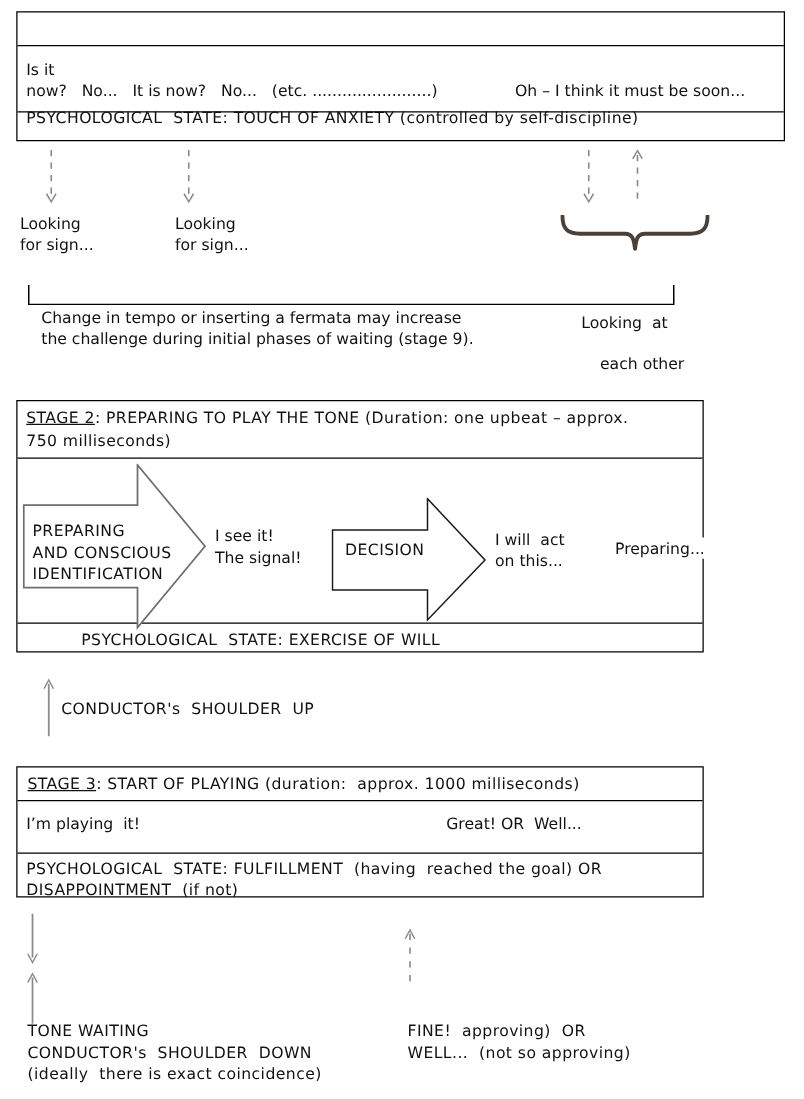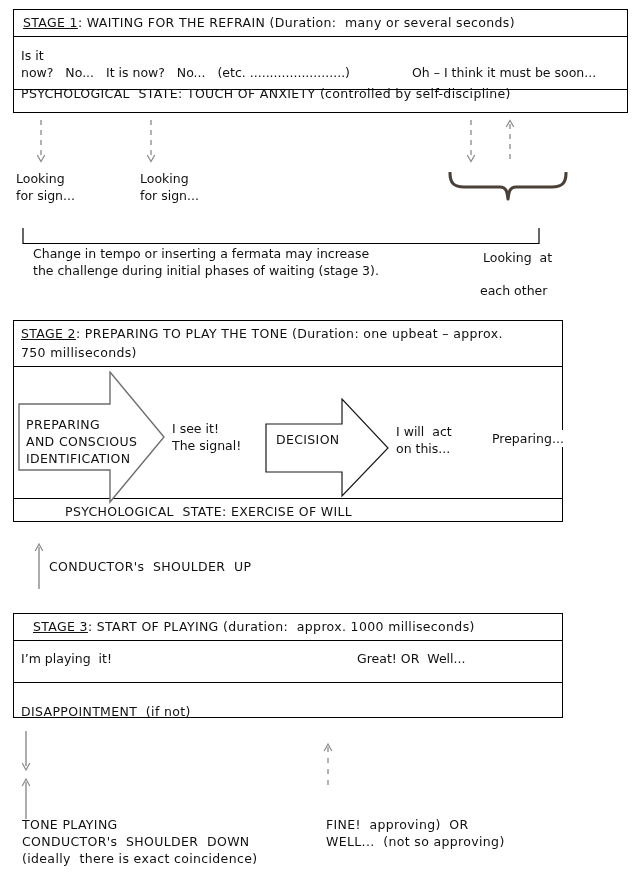--- a/index.html
+++ b/index.html
@@ -60,21 +60,20 @@
 </head>
 <body>
 
 <div id="page">
 
   <div class="stage-box" style="left:13px; top:9px; width:615px; height:104px;">
     <div class="divider" style="top:26px;"></div>
     <div class="divider" style="top:79px;"></div>
   </div>
 
-  <div class="txt txt-ls" style="left:23px; top:14px;"><span class="u">STAGE 1</span><span>: WAITING FOR THE REFRAIN (Duration:  many or several seconds)</span></div>
 
   <div class="txt" style="left:21px; top:47px;">Is it</div>
   <div class="txt" style="left:21px; top:64px;">now?   No...   It is now?   No...   (etc. ........................)</div>
   <div class="txt" style="left:412px; top:64px;">Oh – I think it must be soon...</div>
 
   <div class="txt txt-ls" style="left:21px; top:85px;">PSYCHOLOGICAL  STATE: TOUCH OF ANXIETY (controlled by self-discipline)</div>
 
   <svg class="arrow-svg" style="left:34px; top:120px;" width="14" height="46" viewBox="0 0 14 46">
     <line x1="7" y1="0" x2="7" y2="38" stroke="#8a8a8a" stroke-width="1.3" stroke-dasharray="5,5"></line>
     <path d="M3.2,35 L7,41.5 L10.8,35" fill="none" stroke="#8a8a8a" stroke-width="1.2"></path>
@@ -103,23 +102,23 @@
     <path d="M2,1 C2,11 6,15 16,15 L52,15 C58,15 59,19 60,27 C61,19 62,15 68,15 L104,15 C114,15 118,11 118,1" fill="none" stroke="#4a4038" stroke-width="3.1" stroke-linecap="round" stroke-linejoin="round"></path>
   </svg>
 
   <svg class="span-bar" style="left:22px; top:228px;" width="520" height="18" viewBox="0 0 520 18">
     <line x1="1" y1="0" x2="1" y2="16" stroke="#000000" stroke-width="1.2"></line>
     <line x1="517" y1="0" x2="517" y2="16" stroke="#000000" stroke-width="1.2"></line>
     <line x1="1" y1="15.5" x2="517" y2="15.5" stroke="#000000" stroke-width="1.1"></line>
   </svg>
 
   <div class="txt" style="left:33px; top:245px;">Change in tempo or inserting a fermata may increase</div>
-  <div class="txt" style="left:33px; top:262px;">the challenge during initial phases of waiting (stage 3).</div>
+  <div class="txt" style="left:33px; top:262px;">the challenge during initial phases of waiting (stage 9).</div>
 
-  <div class="txt" style="left:483px; top:249px;text-align:center;">Looking  at</div>
+  <div class="txt" style="left:465px; top:249px;text-align:center;">Looking  at</div>
   <div class="txt" style="left:480px; top:266px;margin-top:16px;">each other</div>
 
   <div class="stage-box" style="left:13px; top:320px; width:550px; height:202px;">
     <div class="divider" style="top:45px;"></div>
     <div class="divider" style="top:177px;"></div>
   </div>
 
   <div class="txt txt-ls" style="left:21px; top:325px;"><span class="u">STAGE 2</span><span>: PREPARING TO PLAY THE TONE (Duration: one upbeat – approx.</span></div>
   <div class="txt txt-ls" style="left:21px; top:344px;">750 milliseconds)</div>
 
@@ -149,42 +148,43 @@
     <line x1="7" y1="5" x2="7" y2="47" stroke="#8a8a8a" stroke-width="1.4"></line>
     <path d="M3.2,9 L7,2 L10.8,9" fill="none" stroke="#8a8a8a" stroke-width="1.2"></path>
   </svg>
   <div class="txt txt-ls" style="left:49px; top:558px;text-align:center;">CONDUCTOR's  SHOULDER  UP</div>
 
   <div class="stage-box" style="left:13px; top:613px; width:550px; height:105px;">
     <div class="divider" style="top:26px;"></div>
     <div class="divider" style="top:68px;"></div>
   </div>
 
-  <div class="txt txt-ls" style="left:33px; top:618px;"><span class="u">STAGE 3</span><span>: START OF PLAYING (duration:  approx. 1000 milliseconds)</span></div>
+  <div class="txt txt-ls" style="left:22px; top:618px;"><span class="u">STAGE 3</span><span>: START OF PLAYING (duration:  approx. 1000 milliseconds)</span></div>
 
   <div class="txt" style="left:21px; top:650px;text-align:center;">I’m playing  it!</div>
   <div class="txt" style="left:357px; top:650px;">Great! OR  Well...</div>
 
+  <div class="txt txt-ls" style="left:21px; top:686px;">PSYCHOLOGICAL  STATE: FULFILLMENT  (having  reached the goal) OR</div>
   <div class="txt txt-ls" style="left:21px; top:703px;">DISAPPOINTMENT  (if not)</div>
 
   <svg class="arrow-svg" style="left:19px; top:731px;" width="14" height="42" viewBox="0 0 14 42">
     <line x1="7" y1="0" x2="7" y2="35" stroke="#8a8a8a" stroke-width="1.4"></line>
     <path d="M3.2,32 L7,39 L10.8,32" fill="none" stroke="#8a8a8a" stroke-width="1.2"></path>
   </svg>
 
   <svg class="arrow-svg" style="left:19px; top:776px;" width="14" height="44" viewBox="0 0 14 44">
     <line x1="7" y1="6" x2="7" y2="43" stroke="#8a8a8a" stroke-width="1.4"></line>
     <path d="M3.2,10 L7,3 L10.8,10" fill="none" stroke="#8a8a8a" stroke-width="1.2"></path>
   </svg>
 
   <svg class="arrow-svg" style="left:321px; top:741px;" width="14" height="48" viewBox="0 0 14 48">
     <line x1="7" y1="6" x2="7" y2="46" stroke="#8a8a8a" stroke-width="1.3" stroke-dasharray="5,6"></line>
     <path d="M3.2,10 L7,3 L10.8,10" fill="none" stroke="#8a8a8a" stroke-width="1.2"></path>
   </svg>
 
-  <div class="txt txt-ls" style="left:22px; top:816px;">TONE PLAYING</div>
+  <div class="txt txt-ls" style="left:22px; top:816px;">TONE WAITING</div>
   <div class="txt txt-ls" style="left:22px; top:833px;">CONDUCTOR's  SHOULDER  DOWN</div>
   <div class="txt txt-ls" style="left:22px; top:850px;">(ideally  there is exact coincidence)</div>
 
   <div class="txt txt-ls" style="left:326px; top:816px;">FINE!  approving)  OR</div>
   <div class="txt txt-ls" style="left:326px; top:833px;">WELL...  (not so approving)</div>
 
 </div>
 
 </body></html>

